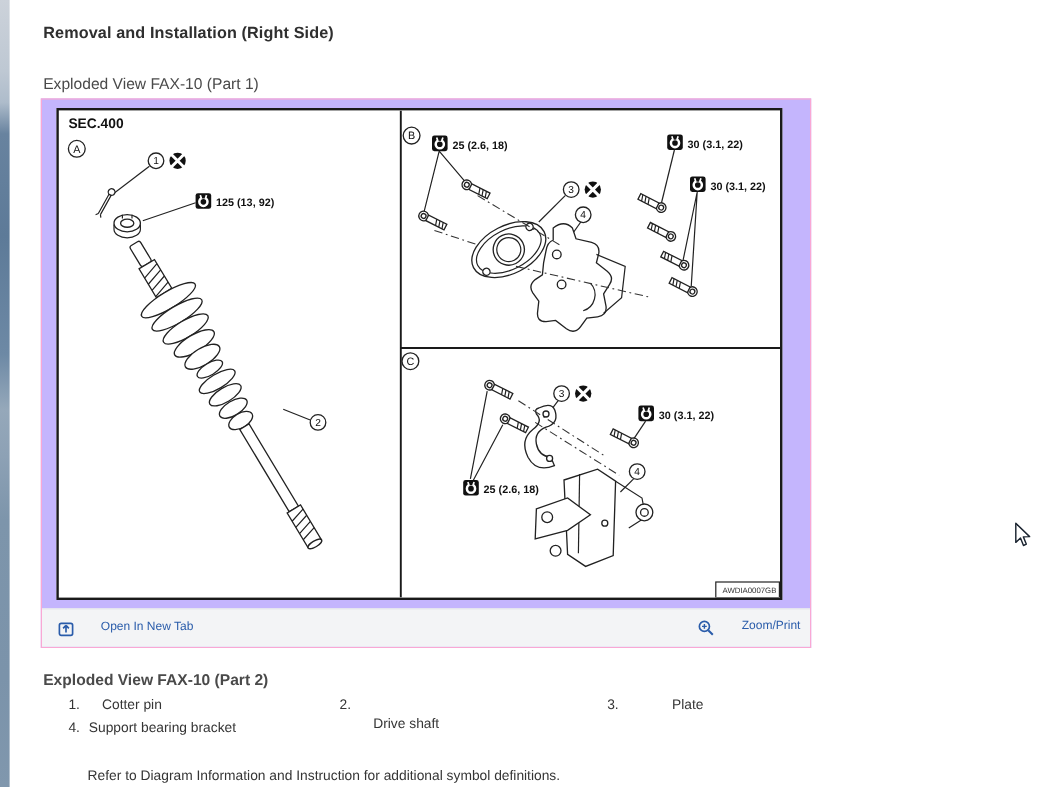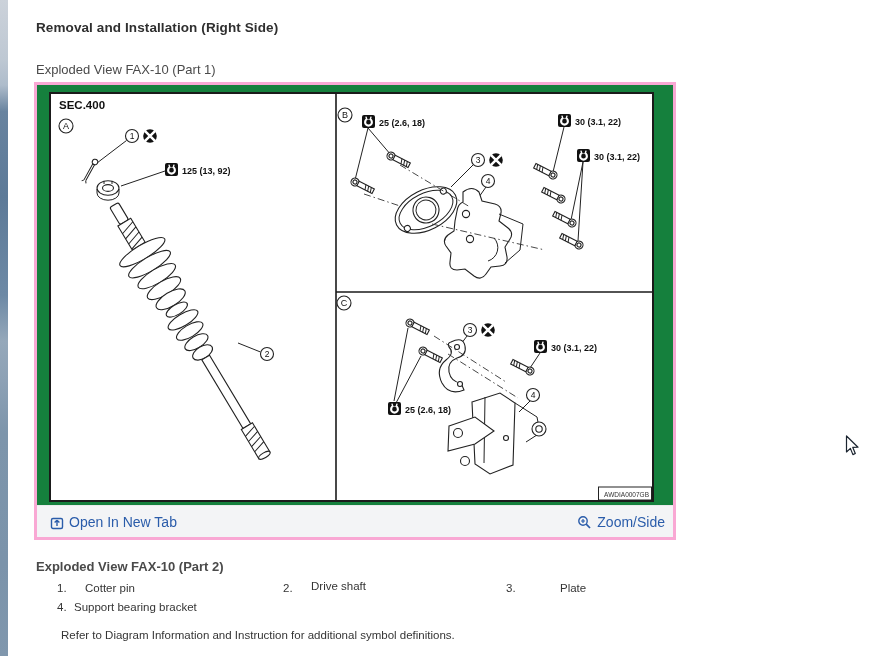--- a/index.html
+++ b/index.html
@@ -13,38 +13,38 @@
       #7d95ab 66%,#7b93aa 86%,#8097ad 100%);}
 
   .page-title{position:absolute;left:36px;top:20px;margin:0;
     font-size:13.5px;font-weight:bold;color:#2f2f2f;letter-spacing:.1px;}
   .section-heading{position:absolute;left:36px;margin:0;
     font-size:13px;font-weight:400;color:#4a4a4a;}
   .h-part1{top:62px;}
   .h-part2{top:559px;font-weight:bold;}
 
   .figure{position:absolute;left:34px;top:82px;width:642px;height:458px;
-    border:3px solid #f9a8d4;background:#15803d;box-sizing:border-box;}
+    border:1px solid #f9a8d4;background:#c4b5fd;box-sizing:border-box;}
   .frame{position:absolute;left:12px;top:7px;width:601px;height:406px;
     border:2px solid #1a1a1a;background:#fff;}
   .frame svg{display:block;}
 
   .toolbar{position:absolute;left:0;bottom:0;width:100%;height:32px;
     background:#f3f4f6;border-top:1px solid #e8eaec;box-sizing:border-box;
     display:flex;align-items:center;justify-content:space-between;
     padding:0 8px 0 13px;}
-  .link{display:flex;align-items:flex-end;gap:5px;color:#2a5caa;
-    font-size:14px;text-decoration:none;cursor:pointer;}
+  .link{display:flex;align-items:flex-start;gap:22px;color:#2a5caa;
+    font-size:10px;text-decoration:none;cursor:pointer;}
   .link svg{flex:0 0 auto;}
 
   .legend{position:absolute;left:0;top:0;width:886px;height:656px;
     pointer-events:none;}
   .legend span{position:absolute;font-size:11.5px;color:#353535;
     white-space:nowrap;pointer-events:auto;}
-  .note{position:absolute;left:57px;top:625px;margin:4px;font-size:11.5px;
+  .note{position:absolute;left:57px;top:625px;margin:16px;font-size:11.5px;
     color:#353535;}
 
   .cursor{position:absolute;left:845px;top:435px;}
 
   
   .ln{stroke:#222;stroke-width:1;fill:none;}
   .part{stroke:#222;stroke-width:1.1;fill:#fff;}
   .dashdot{stroke:#333;stroke-width:.9;fill:none;stroke-dasharray:7 3 1.5 3;}
   .sec-t{font-size:11.5px;font-weight:bold;fill:#111;}
   .torq-t{font-size:9px;font-weight:bold;fill:#111;}
@@ -274,32 +274,32 @@
           <path d="M7,10 L7,4.6 M7,4.2 L4.6,6.6 M7,4.2 L9.4,6.6" fill="none" stroke="#2a5caa" stroke-width="1.4"></path>
         </svg>
         <span>Open In New Tab</span>
       </a>
       <a class="link">
         <svg width="15" height="15" viewBox="0 0 15 15">
           <circle cx="6" cy="6" r="4.2" fill="none" stroke="#2a5caa" stroke-width="1.4"></circle>
           <path d="M4,6 L8,6 M6,4 L6,8" stroke="#2a5caa" stroke-width="1.2"></path>
           <path d="M9.2,9.2 L13,13" stroke="#2a5caa" stroke-width="1.7"></path>
         </svg>
-        <span>Zoom/Side</span>
+        <span>Zoom/Print</span>
       </a>
     </div>
   </div>
 
   <h2 class="section-heading h-part2">Exploded View FAX-10 (Part 2)</h2>
 
   <div class="legend">
     <span style="left:57px;top:582px;">1.</span>
     <span style="left:85px;top:582px;">Cotter pin</span>
     <span style="left:283px;top:582px;">2.</span>
-    <span style="left:311px;top:580px;">Drive shaft</span>
+    <span style="left:311px;top:598px;">Drive shaft</span>
     <span style="left:506px;top:582px;">3.</span>
     <span style="left:560px;top:582px;">Plate</span>
     <span style="left:57px;top:601px;">4.</span>
     <span style="left:74px;top:601px;">Support bearing bracket</span>
   </div>
 
   <p class="note">Refer to Diagram Information and Instruction for additional symbol definitions.</p>
 
   <svg class="cursor" width="16" height="22" viewBox="0 0 16 22">
     <path d="M1.5,1 L1.5,17 L5.4,13.4 L7.9,19.6 L10.3,18.5 L7.8,12.4 L13,12.2 Z" fill="#fff" stroke="#1b2430" stroke-width="1.2" stroke-linejoin="round"></path>

